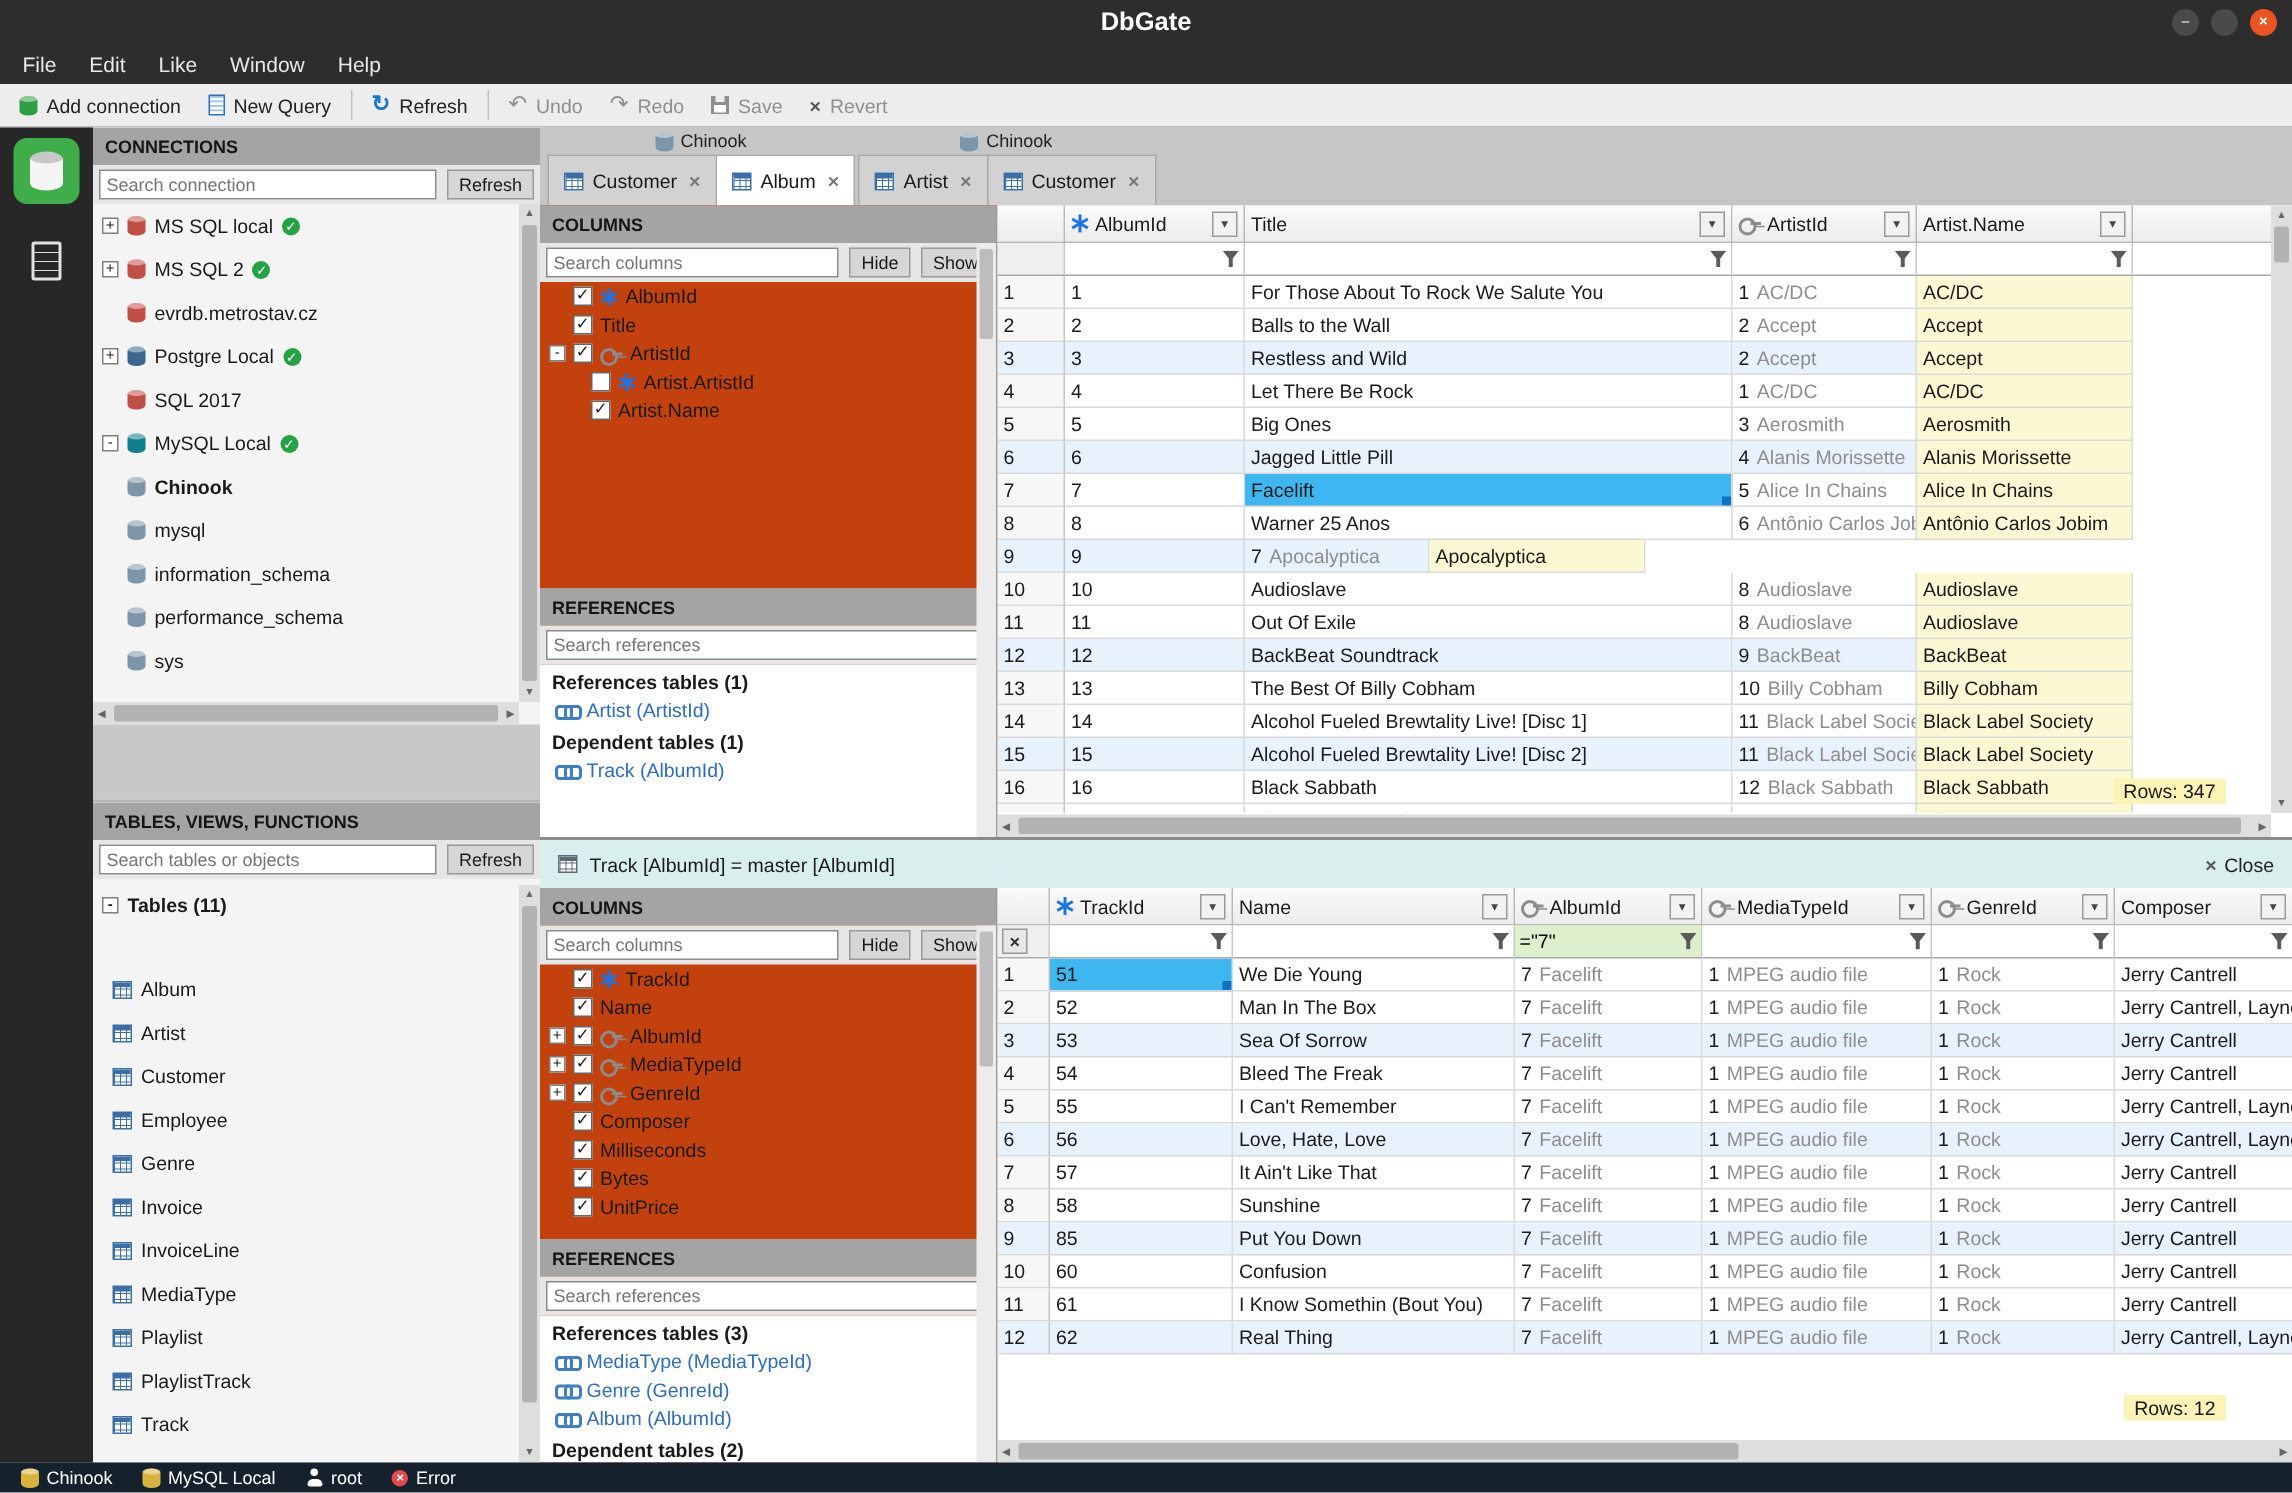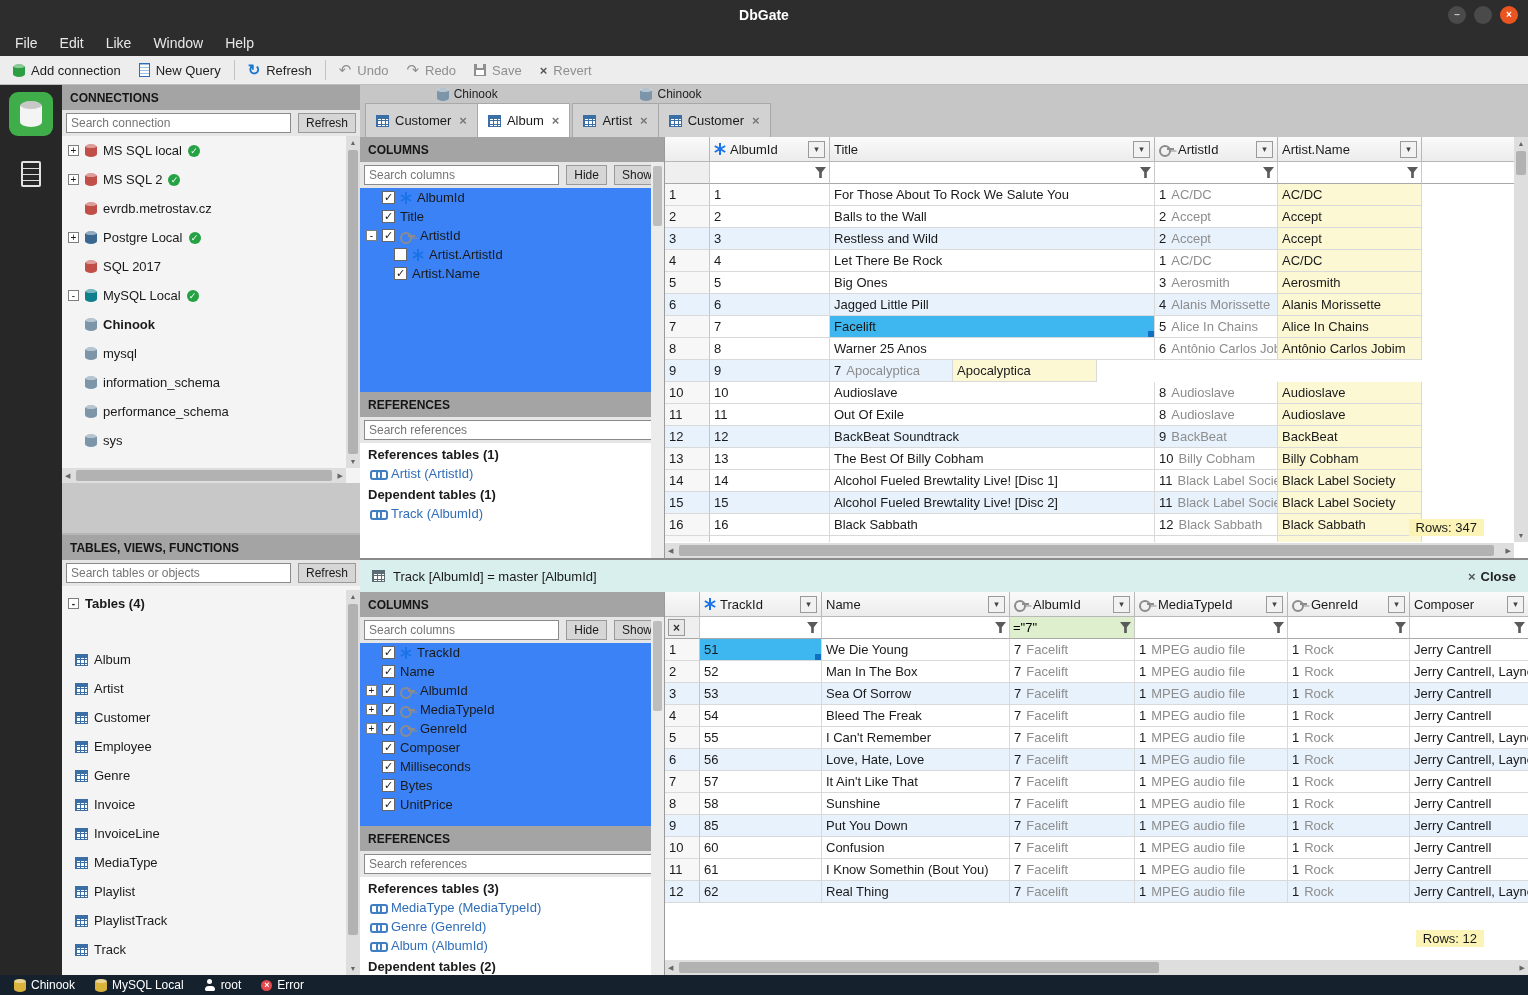--- a/index.html
+++ b/index.html
@@ -1,20 +1,20 @@
 <!DOCTYPE html>
 <html style="--titlebar: #2d2d2d; --close_button: #e95420; --header_gray: #a4a4a4; --pk: #1a73e8; --connected: #25a244; --error: #e5484d; --selection: #3eb7f0; --stripe: #e8f2fc; --joined_column: #fcf8d4; --filter_active: #ddefcc; --tab_active: #ffffff; --statusbar: #15222e;"><head>
 <meta charset="utf-8">
 <style>
 *{margin:0;padding:0;box-sizing:border-box}
 html,body{width:1528px;height:995px}
 body{position:relative;font-family:"Liberation Sans",sans-serif;font-size:13px;color:#1a1a1a;background:#c8c8c8;overflow:hidden}
 
 
-#titlebar{position:absolute;top:0;left:0;right:0;height:30px;background:var(--titlebar,#2d2d2d);display:flex;align-items:center;justify-content:center;color:#fff;font-weight:bold;font-size:14px}
+#titlebar{position:absolute;top:0;left:0;right:0;height:30px;background:var(--titlebar,#2d2d2d);display:flex;align-items:center;justify-content:center;color:#fff;font-weight:bold;font-size:17px}
 #win-controls{position:absolute;right:10px;top:6px;display:flex;gap:8px}
 .winbtn{width:18px;height:18px;border-radius:50%;background:#4a4a4a;color:#c9c9c9;font-size:10px;line-height:17px;text-align:center}
 .winbtn.close{background:var(--close_button,#e95420);color:#fff}
 .winbtn.close::before{content:"×";font-weight:bold}
 .winbtn.min::before{content:"–"}
 #menubar{position:absolute;top:30px;left:0;right:0;height:26px;background:var(--titlebar,#2d2d2d);display:flex;align-items:center;color:#e8e8e8;font-size:14px;padding-left:4px}
 .menu-item{padding:0 11px;height:100%;display:flex;align-items:center}
 #toolbar{position:absolute;top:56px;left:0;right:0;height:29px;background:#ededed;border-bottom:1px solid #bdbdbd;display:flex;align-items:center;padding:0 4px}
 .tbtn{display:flex;align-items:center;gap:6px;padding:3px 9px;color:#222;white-space:nowrap}
 .tbtn.disabled{color:#8f8f8f}
@@ -105,21 +105,21 @@
 
 #tabstrip{position:absolute;left:360px;top:85px;right:0;height:52px;background:#c6c6c6;display:flex;align-items:flex-end;padding-left:5px;gap:3px}
 .tabgroup{display:flex;flex-direction:column;height:52px}
 .tg-label{height:18px;display:flex;align-items:center;justify-content:center;gap:5px;font-size:12px;color:#222}
 .tg-tabs{display:flex;flex:1}
 .tab{display:flex;align-items:center;gap:6px;padding:0 10px;border:1px solid #a8a8a8;border-bottom:none;background:#d2d2d2;margin-right:-1px}
 .tab.active{background:var(--tab_active,#fff)}
 .tabx{font-size:13px;color:#777;margin-left:2px}
 
 
-.colpanel{position:absolute;left:360px;width:305px;background:#3b82f6;border-right:1px solid #9a9a9a;overflow:hidden;display:flex;flex-direction:column}
+.colpanel{position:absolute;left:360px;width:305px;background:#c2410c;border-right:1px solid #9a9a9a;overflow:hidden;display:flex;flex-direction:column}
 #album-cols{top:137px;height:421px}
 #track-cols{top:592px;bottom:20px}
 .clist{overflow:hidden;flex:none;position:relative}
 #album-col-list{height:204px}
 #track-col-list{height:183px}
 .citem{height:19px;display:flex;align-items:center;gap:5px;padding:0 6px}
 .citem.ind{padding-left:18px}
 .cb{width:13px;height:13px;border:1px solid #666;background:#fff;flex:none;font-size:11px;line-height:11px;text-align:center;color:#1a1a1a}
 .cb.on::before{content:"✓"}
 .reflabel{font-weight:bold;padding:4px 8px 2px}
@@ -155,21 +155,21 @@
 #track-body{top:47px;right:0;bottom:16px}
 .c0{width:45px}.c1{width:120px}.c2{width:325px}.c3{width:123px}.c4{width:144px}
 .u0{width:35px}.u1{width:122px}.u2{width:188px}.u3{width:125px}.u4{width:153px}.u5{width:122px}
 .u6{flex:1;min-width:0;border-right:none}
 .rowsbadge{position:absolute;background:#fbf4b6;padding:1px 7px;z-index:5}
 #album-grid .rowsbadge{right:44px;bottom:22px}
 #track-grid .rowsbadge{right:44px;bottom:28px}
 
 
 #detail{position:absolute;left:360px;right:0;top:558px;height:34px;background:#d9efee;border-top:2px solid #8a8a8a;display:flex;align-items:center;padding:0 12px;gap:8px}
-#detail .closebox{margin-left:auto;display:flex;align-items:center;gap:5px;font-weight:bold;color:#222}
+#detail .closebox{margin-left:auto;display:flex;align-items:center;gap:5px;font-weight:normal;color:#222}
 
 
 #statusbar{position:absolute;left:0;right:0;bottom:0;height:20px;background:var(--statusbar,#15222e);color:#fff;display:flex;align-items:center;font-size:12px;padding:0 4px}
 .sitem{display:flex;align-items:center;gap:5px;padding:0 10px;height:100%}
 </style>
 </head>
 <body>
 
 <div id="titlebar">
   <span>DbGate</span>
@@ -328,21 +328,21 @@
 </div>
 
 <div class="side" id="tables">
   <div class="phead">TABLES, VIEWS, FUNCTIONS</div>
   <div class="searchrow">
     <input placeholder="Search tables or objects" style="">
     <span class="sbtn">Refresh</span>
   </div>
   <div class="trow grouprow" style="margin-top:3px">
     <span class="exp vis">-</span>
-    <span>Tables (4)</span>
+    <span>Tables (11)</span>
   </div>
   <div class="tree" id="tables-tree">
 
       <div class="trow tabler">
         <span class="i-table"></span>
         <span>Album</span>
       </div>
 
       <div class="trow tabler">
         <span class="i-table"></span>

